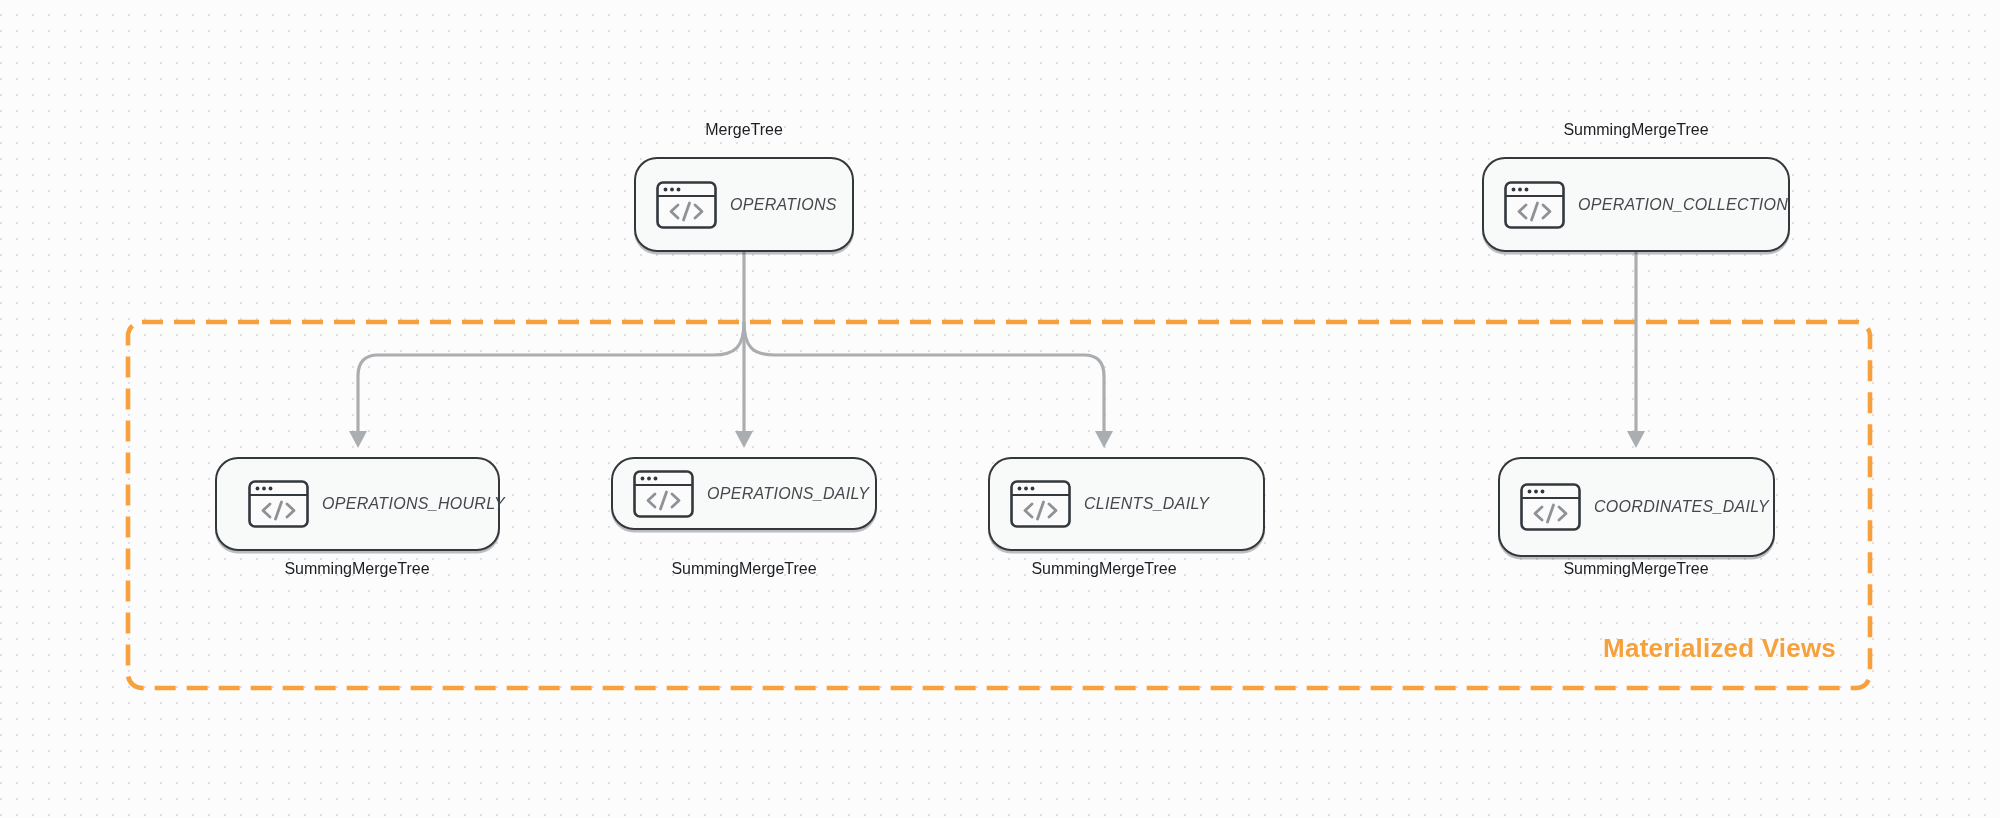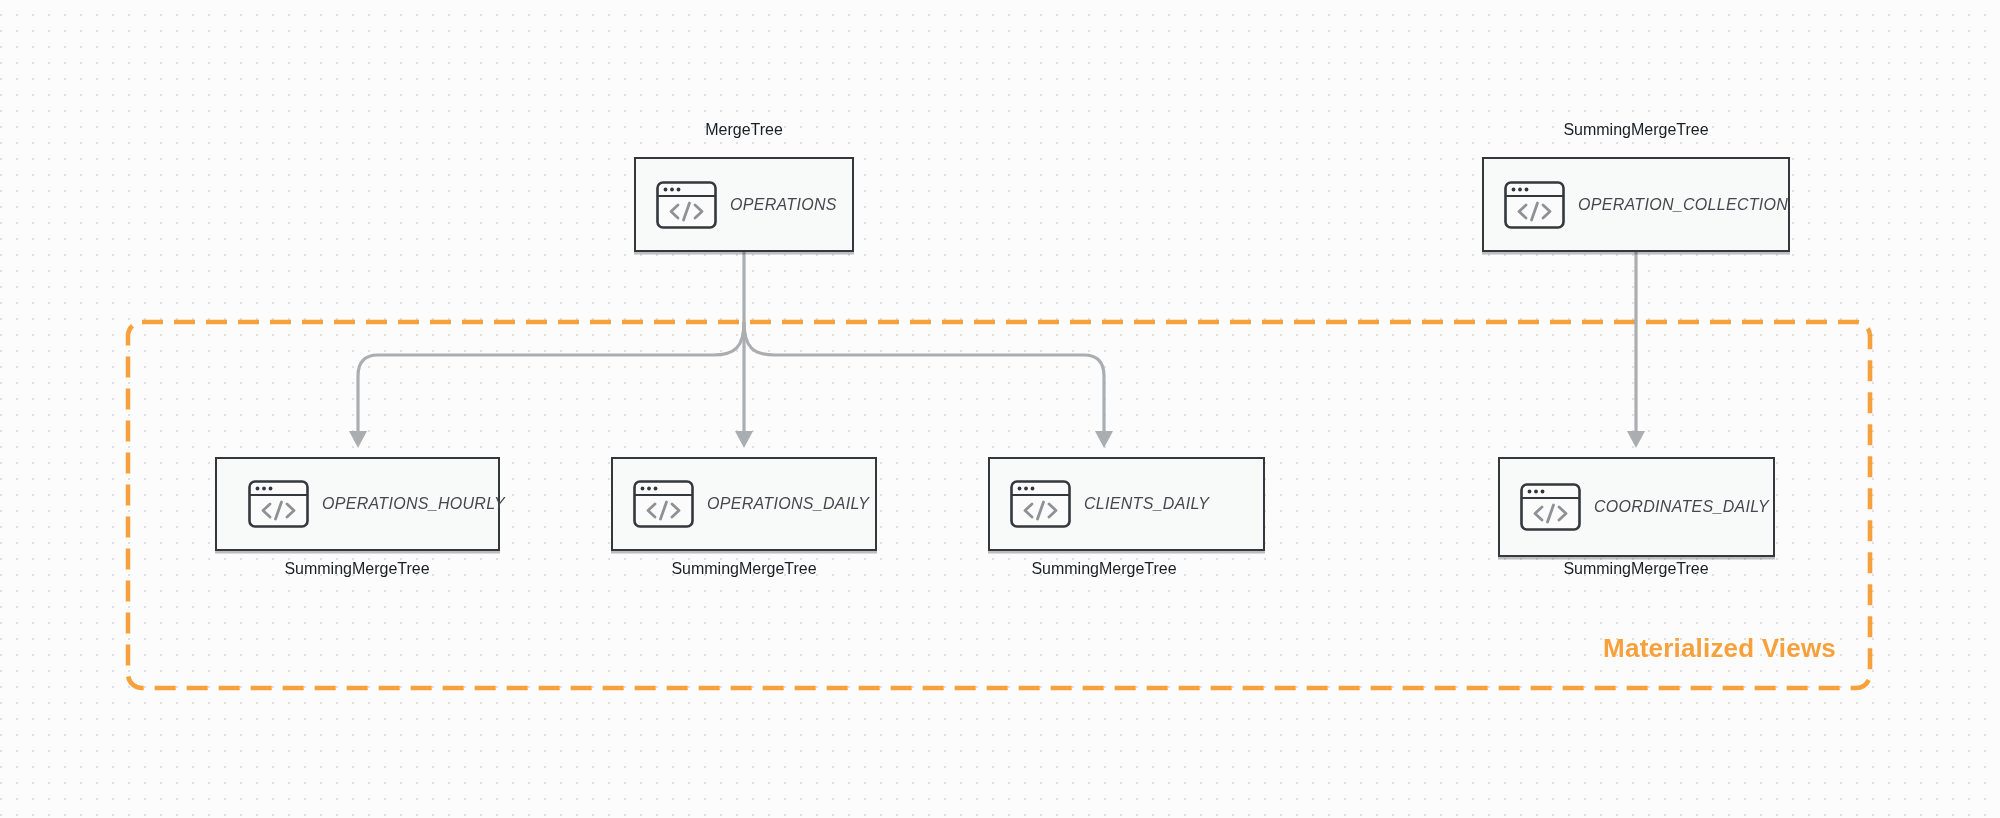--- a/index.html
+++ b/index.html
@@ -42,21 +42,21 @@
   .node {
     position: absolute;
     box-sizing: border-box;
     display: flex;
     align-items: center;
     gap: 13px;
     padding: 0 20px;
     height: 95px;
     background: var(--node-fill, #F8F9F9);
     border: 2.6px solid var(--node-border, #34383D);
-    border-radius: 0;
+    border-radius: 23px;
     box-shadow: 0 2.5px 0 rgba(40, 44, 48, 0.30);
   }
   .node-title {
     font-style: italic;
     font-size: 16px;
     letter-spacing: 0.3px;
     color: var(--node-title-text, #44484C);
     white-space: nowrap;
   }
   .win-icon { flex: 0 0 auto; display: block; }
@@ -161,21 +161,21 @@
       <circle class="win-dot" cx="9.5" cy="8.5" r="1.9"></circle>
       <circle class="win-dot" cx="16" cy="8.5" r="1.9"></circle>
       <circle class="win-dot" cx="22.5" cy="8.5" r="1.9"></circle>
       <polyline class="win-glyph" points="22,24 15,30.5 22,37"></polyline>
       <polyline class="win-glyph" points="39,24 46,30.5 39,37"></polyline>
       <line class="win-glyph" x1="33.5" y1="22" x2="27.5" y2="39"></line>
     </svg>
     <span class="node-title">OPERATIONS_HOURLY</span>
   </div>
 
-  <div class="node" style="left:611px; top:457px; width:266px; height:94px;">
+  <div class="node" style="left:611px; top:457px; width:266px; height:73px;">
     <svg class="win-icon" width="61" height="48" viewBox="0 0 61 48">
       <rect class="win-frame" x="1.5" y="1.5" width="58" height="45" rx="5.5"></rect>
       <line class="win-bar-line" x1="2" y1="15" x2="59" y2="15"></line>
       <circle class="win-dot" cx="9.5" cy="8.5" r="1.9"></circle>
       <circle class="win-dot" cx="16" cy="8.5" r="1.9"></circle>
       <circle class="win-dot" cx="22.5" cy="8.5" r="1.9"></circle>
       <polyline class="win-glyph" points="22,24 15,30.5 22,37"></polyline>
       <polyline class="win-glyph" points="39,24 46,30.5 39,37"></polyline>
       <line class="win-glyph" x1="33.5" y1="22" x2="27.5" y2="39"></line>
     </svg>

